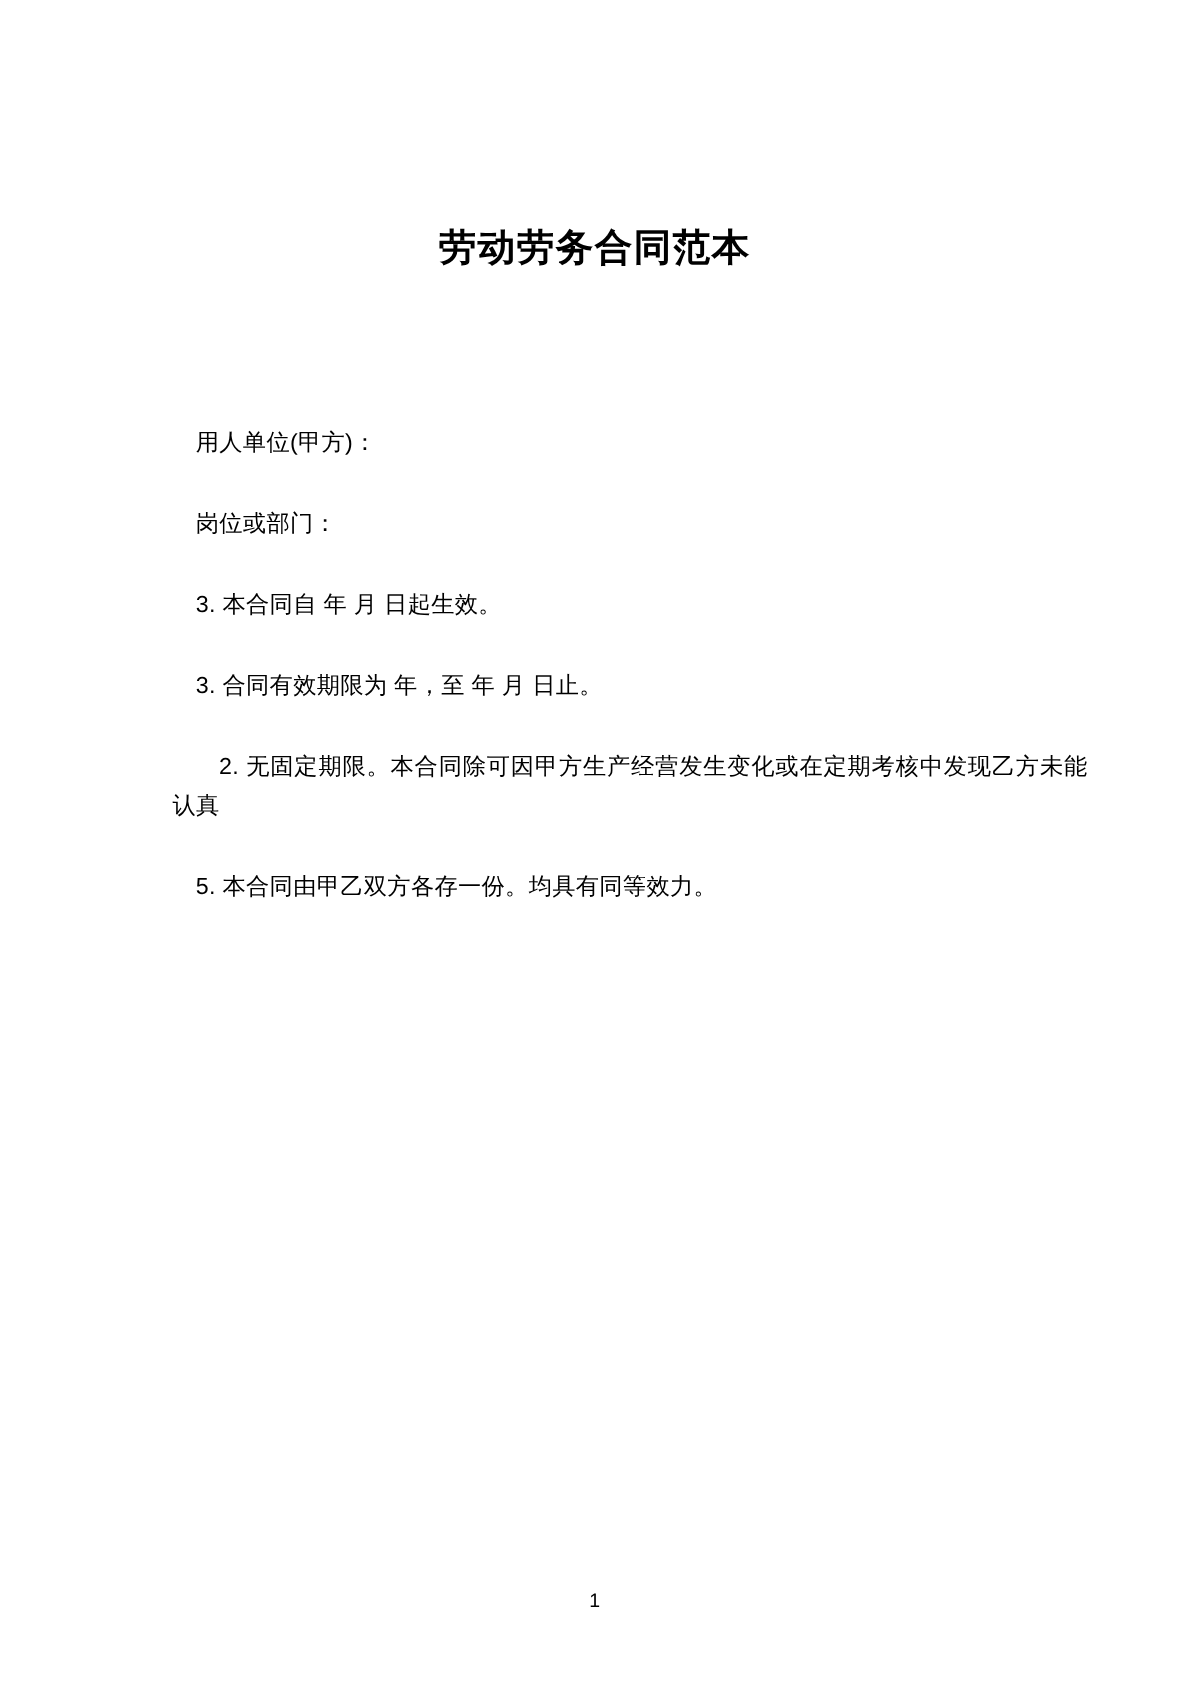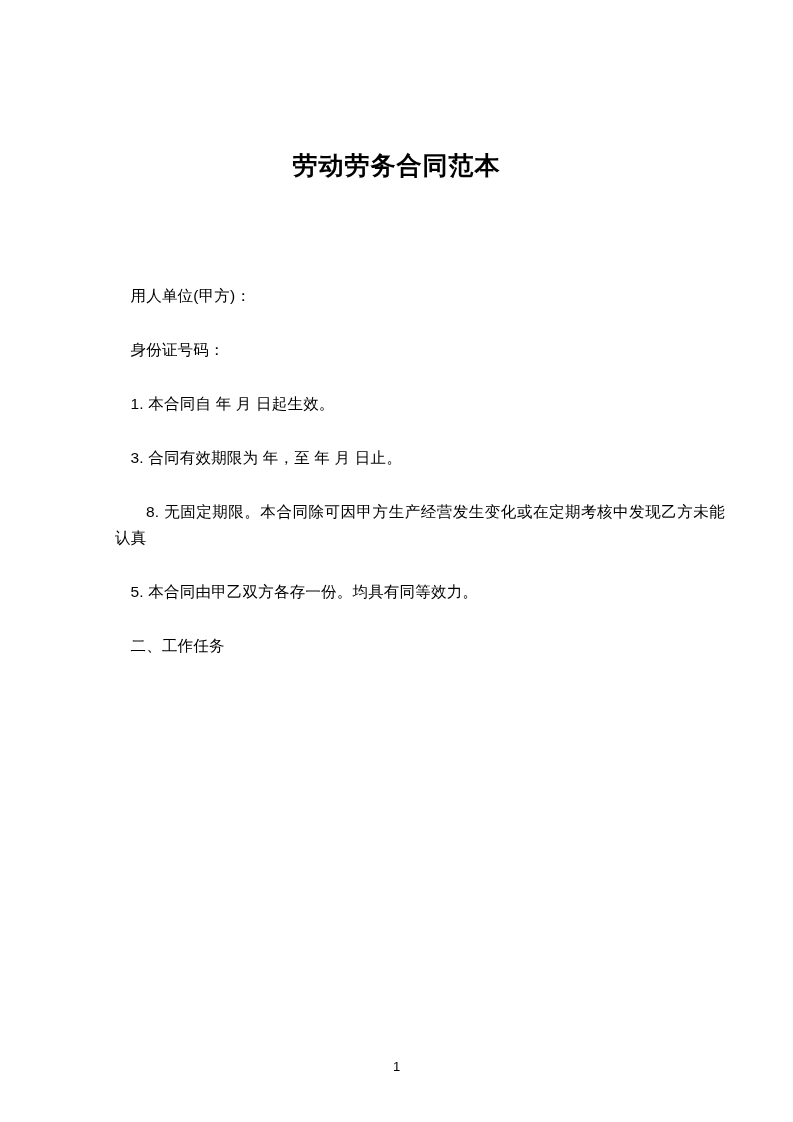--- a/index.html
+++ b/index.html
@@ -64,23 +64,22 @@
 </style>
 </head>
 <body>
 
 <div class="page">
 
   <h1 class="doc-title">劳动劳务合同范本</h1>
 
   <div class="body-block">
     <p class="para indent1">用人单位(甲方)：</p>
-    <p class="para indent1">身份证号码：</p>
-    <p class="para indent1">1. 本合同自  年  月  日起生效。</p>
+    <p class="para indent1">岗位或部门：</p>
+    <p class="para indent1">3. 本合同自  年  月  日起生效。</p>
     <p class="para indent1">3. 合同有效期限为  年，至  年  月  日止。</p>
-    <p class="para indent2">8. 无固定期限。本合同除可因甲方生产经营发生变化或在定期考核中发现乙方未能认真</p>
+    <p class="para indent2">2. 无固定期限。本合同除可因甲方生产经营发生变化或在定期考核中发现乙方未能认真</p>
     <p class="para indent1">5. 本合同由甲乙双方各存一份。均具有同等效力。</p>
-    <p class="para indent1">二、工作任务</p>
   </div>
 
   <div class="page-number">1</div>
 
 </div>
 
 </body></html>

